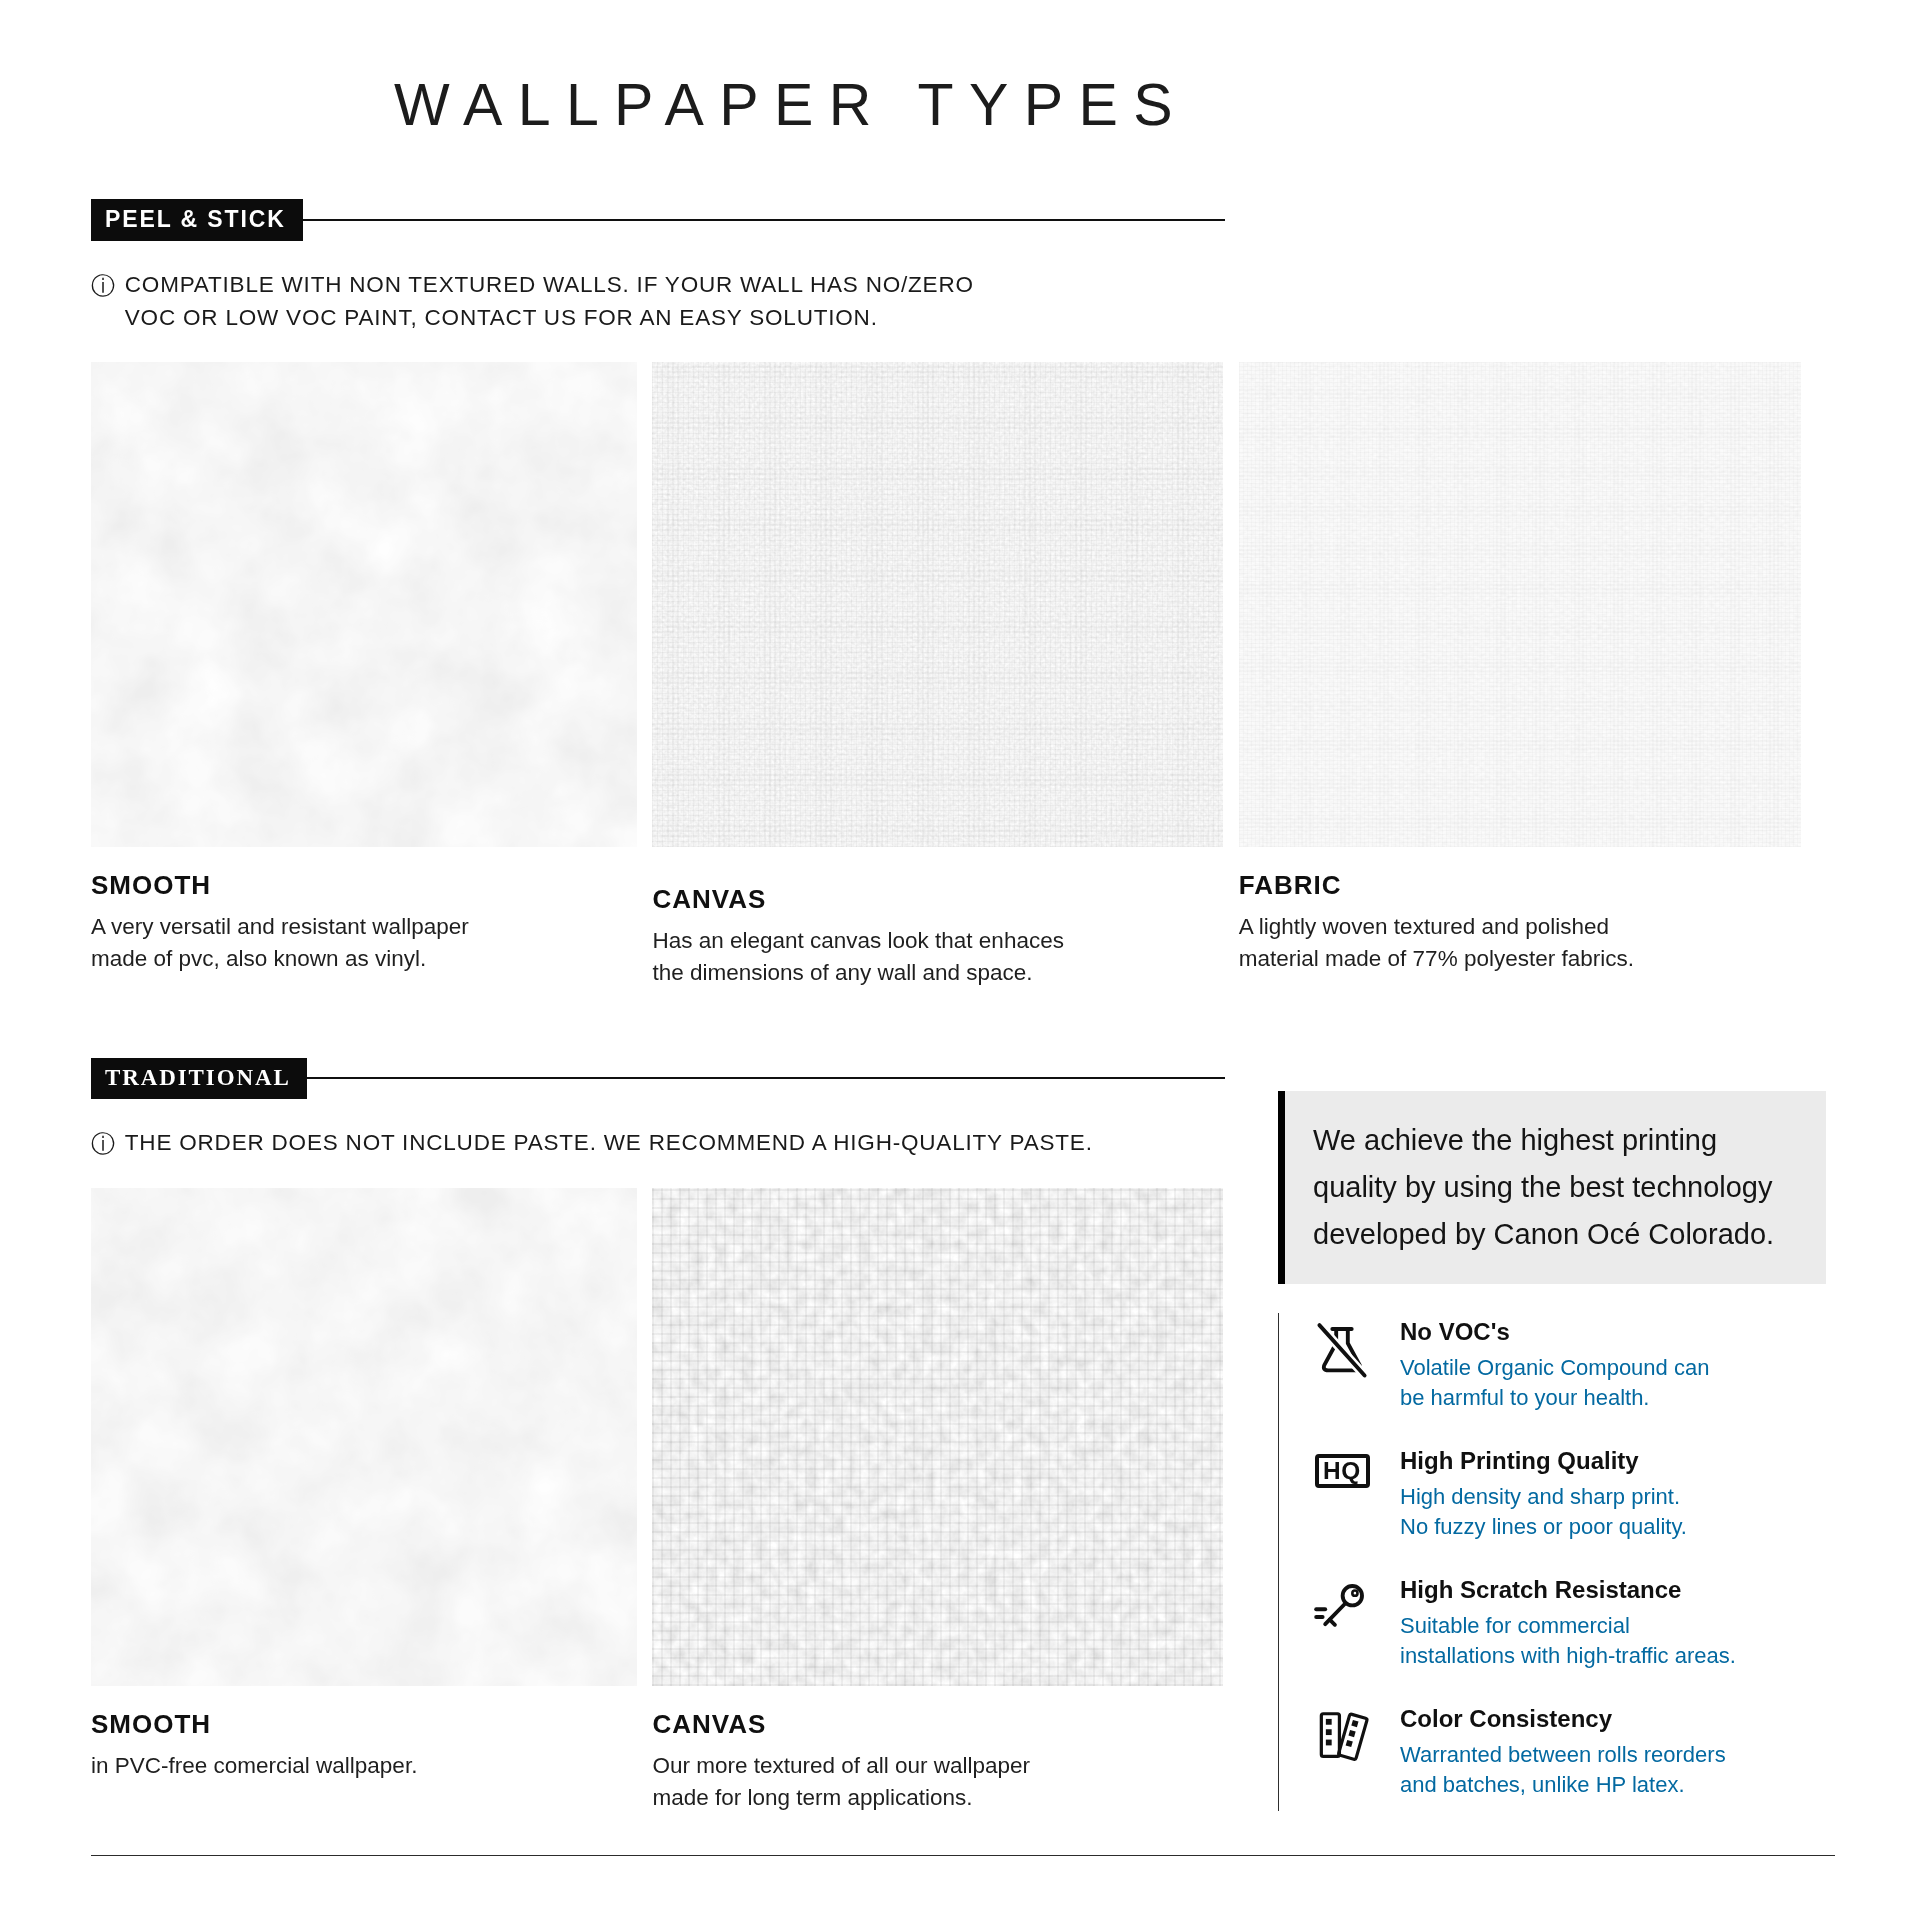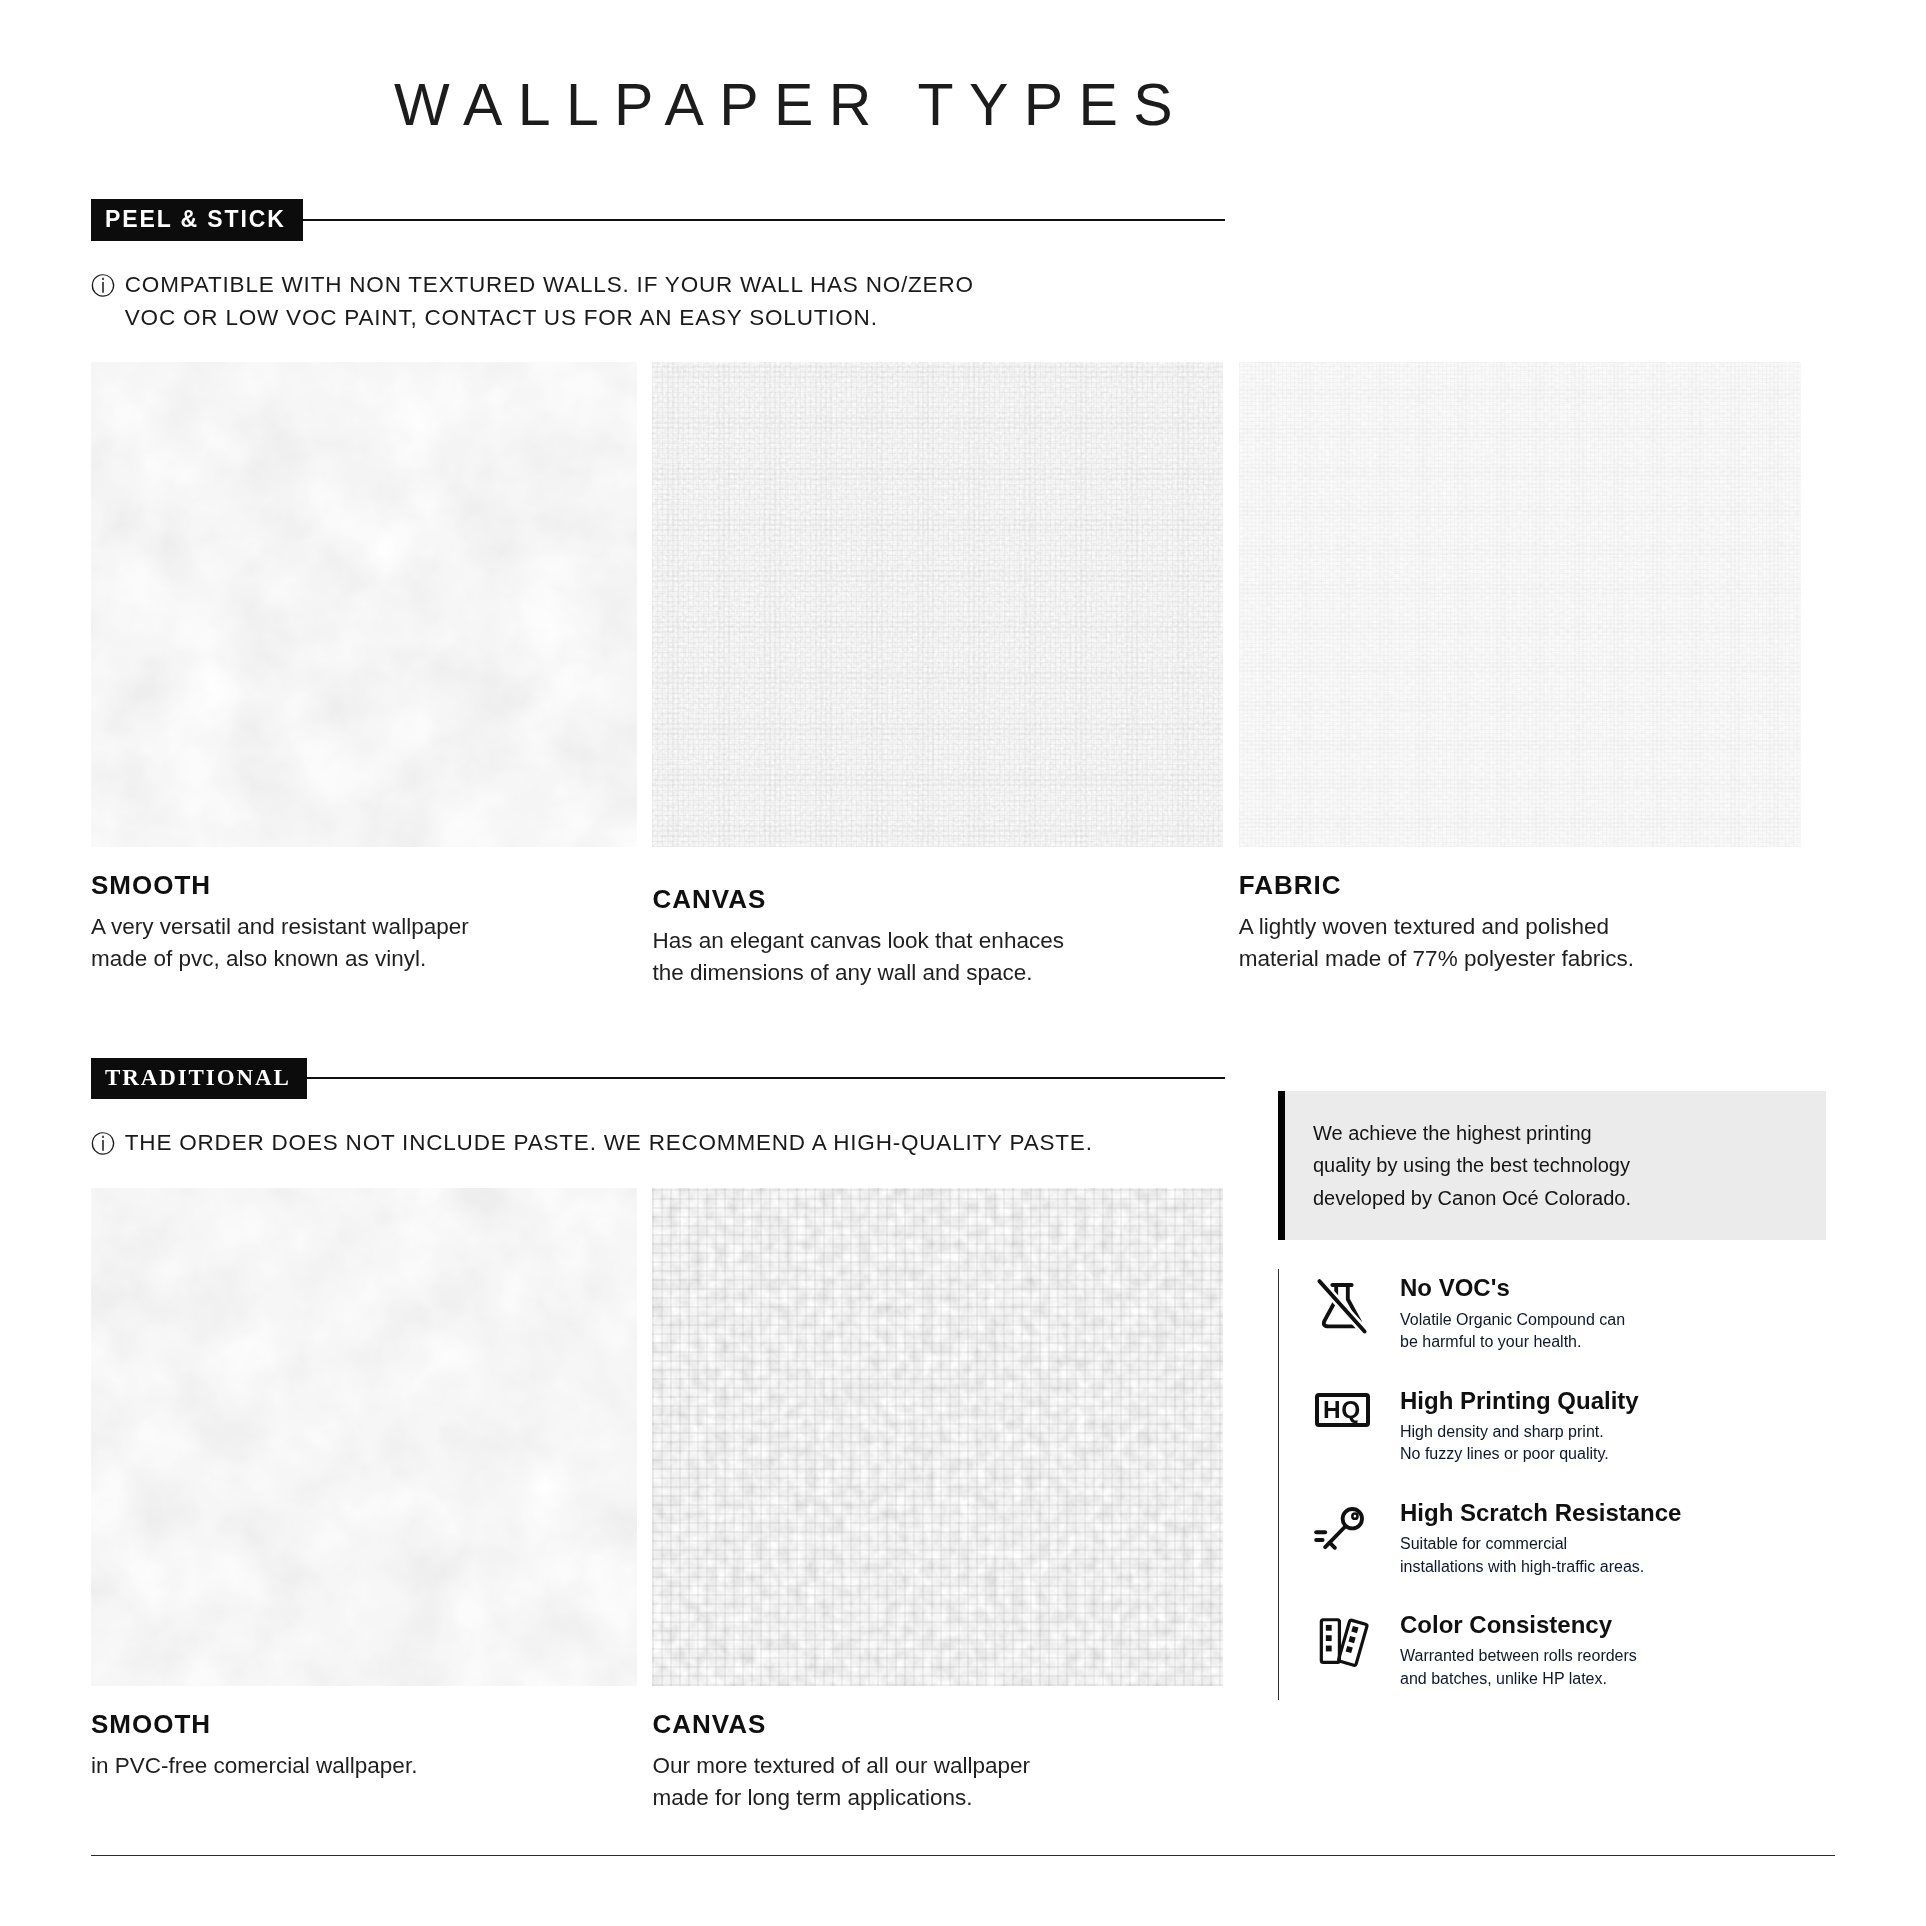--- a/index.html
+++ b/index.html
@@ -87,34 +87,34 @@
   
   .bottom-zone { display: flex; margin-top: 69px; align-items: flex-start; }
   .left-col { width: 1134px; flex: 0 0 1134px; }
   .right-col { flex: 1; margin-left: 53px; padding-top: 33px; }
 
   .quality-box {
     width: 548px;
     background: #ebebeb;
     border-left: 7.7px solid #000000;
     padding: 26px 28px;
-    font-size: 20px;
+    font-size: 29px;
     line-height: 1.62;
     color: #141414;
   }
   .quality-box .q-line { display: block; }
 
   .features { margin-top: 29.5px; border-left: 1.9px solid #2e2e2e; padding: 5.1px 0 5.1px 31px; width: 548px; }
   .feature { display: flex; gap: 26px; margin-bottom: 33px; }
   .feature:last-child { margin-bottom: 5.1px; }
   .f-icon { flex: 0 0 64px; width: 64px; display: flex; justify-content: center; align-items: flex-start; padding-top: 1.3px; }
   .f-icon svg { width: 62px; height: 62px; display: block; }
   .f-text { flex: 1; }
   .f-title { margin: 0 0 6.4px; font-size: 24px; font-weight: 700; color: #101010; }
-  .f-desc { margin: 0; font-size: 16px; line-height: 1.4; color: #0f172a; }
+  .f-desc { margin: 0; font-size: 22px; line-height: 1.4; color: #0369a1; }
 
   .hq-box {
     width: 55px; height: 34px;
     border: 4.5px solid #101010;
     border-radius: 3.9px;
     display: flex; align-items: center; justify-content: center;
     font-weight: 700; font-size: 24.4px; letter-spacing: 0.6px; color: #101010;
     margin-top: 5.1px;
   }
 

